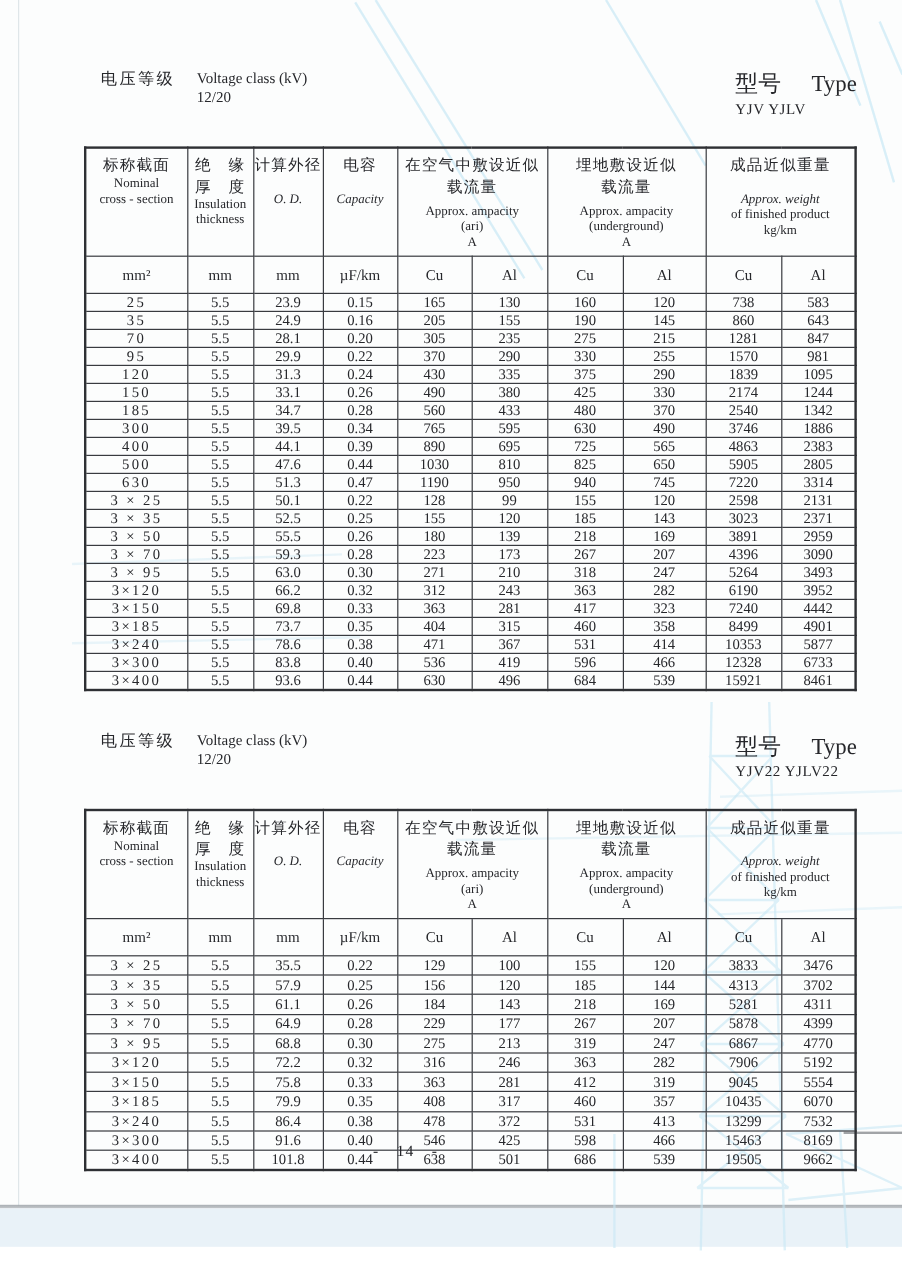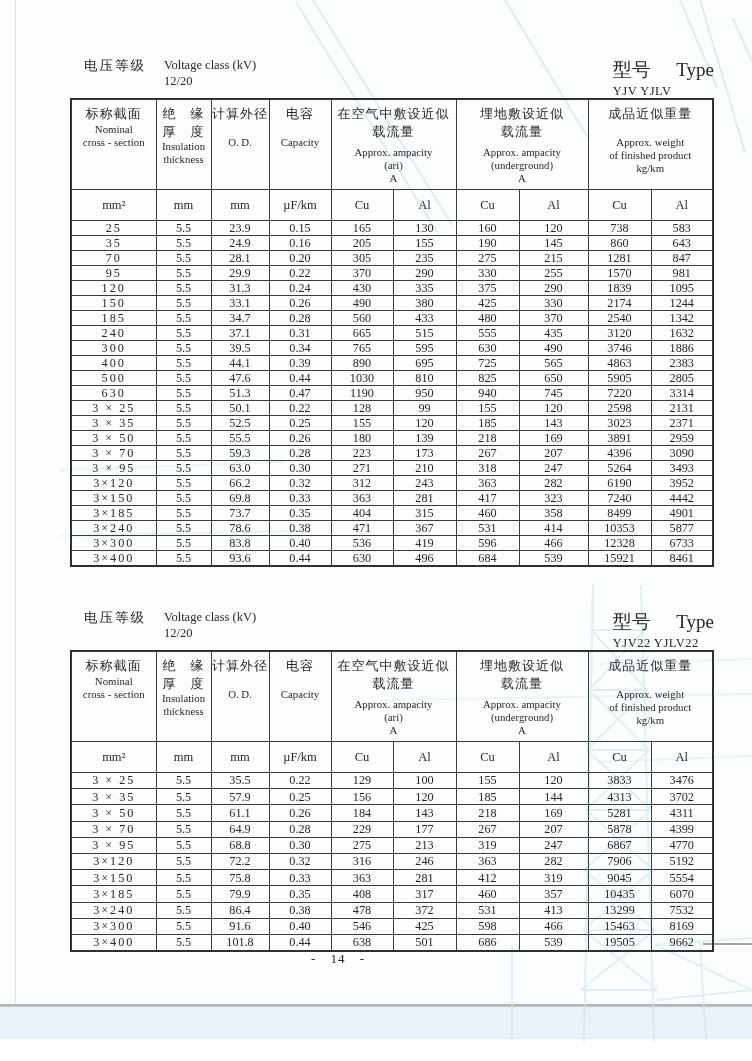--- a/index.html
+++ b/index.html
@@ -17,29 +17,29 @@
   .meta{position:absolute;left:84px;right:38px;z-index:2;}
   .meta-row{display:flex;justify-content:space-between;align-items:flex-start;gap:44px;}
   .meta-left{display:flex;gap:18px;}
   .meta-cn{font-size:13.5px;letter-spacing:2px;white-space:pre;}
   .meta-en div{font-size:12.5px;line-height:1.3;}
   .meta-right{text-align:left;}
   .meta-right .line1{font-size:19px;word-spacing:8px;white-space:pre;}
   .meta-right .line2{font-size:12.5px;letter-spacing:.5px;margin-top:1px;}
 
   table.cable{position:absolute;left:70px;z-index:2;border-collapse:collapse;table-layout:fixed;
-              width:643px;background:transparent;}
+              width:643px;background:transparent;margin-top:24px;}
   table.cable th,table.cable td{border:1.5px solid #393b40;padding:0;text-align:center;
               font-weight:normal;color:#26272b;overflow:hidden;}
   table.cable{border:2px solid #2e3034;}
   tr.title-row th{vertical-align:top;padding-top:5px;height:84px;}
   tr.units-row th{height:30px;font-size:12.5px;}
   .cn{font-size:13px;line-height:1.35;letter-spacing:1px;white-space:pre;}
   .en{font-size:10.8px;line-height:1.22;letter-spacing:0;}
-  .gap-top{margin-top:13px;}
+  .gap-top{margin-top:13px;font-style:italic;}
   .gap-top-sm{margin-top:6px;}
   tbody td{font-size:12.2px;line-height:1;}
   tbody td:first-child{letter-spacing:2px;}
   table.t1 tbody tr{height:15px;}
   table.t2 tbody tr{height:16.2px;}
 
   .footer{position:absolute;left:0;top:951px;width:676px;text-align:center;z-index:2;
           font-size:13px;word-spacing:10px;letter-spacing:1px;}
 </style>
 </head>
@@ -265,32 +265,20 @@
     <td>34.7</td>
     <td>0.28</td>
     <td>560</td>
     <td>433</td>
     <td>480</td>
     <td>370</td>
     <td>2540</td>
     <td>1342</td>
   </tr>
 
-  <tr>
-    <td>240</td>
-    <td>5.5</td>
-    <td>37.1</td>
-    <td>0.31</td>
-    <td>665</td>
-    <td>515</td>
-    <td>555</td>
-    <td>435</td>
-    <td>3120</td>
-    <td>1632</td>
-  </tr>
 
   <tr>
     <td>300</td>
     <td>5.5</td>
     <td>39.5</td>
     <td>0.34</td>
     <td>765</td>
     <td>595</td>
     <td>630</td>
     <td>490</td>

